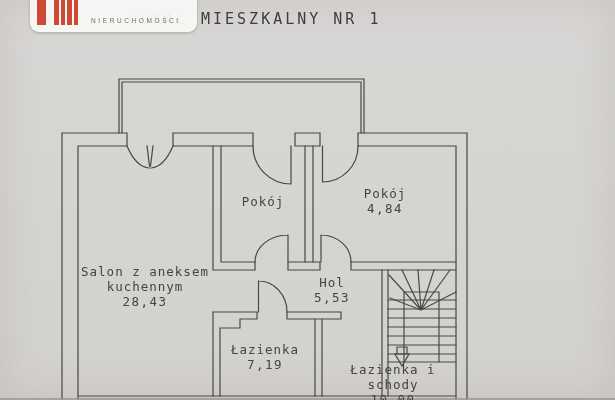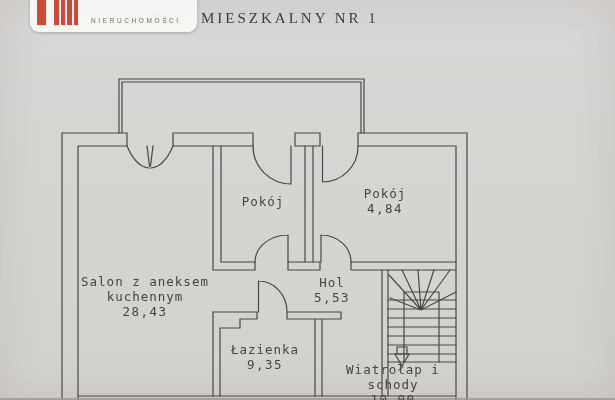--- a/index.html
+++ b/index.html
@@ -11,21 +11,21 @@
   }
   .scan::after{content:"";position:absolute;left:0;right:0;bottom:0;height:2px;
     background:#9b9995;opacity:.8;pointer-events:none;}
   
   .title-ghost{
     position:absolute;left:128px;top:10px;font-size:15px;letter-spacing:3px;
     color:rgba(92,90,87,.38);white-space:nowrap;z-index:1;
   }
   .title{
     position:absolute;left:201px;top:10px;font-size:15px;letter-spacing:3px;
-    color:#3f3d3b;white-space:nowrap;z-index:1;font-family:Liberation Serif, serif;
+    color:#3f3d3b;white-space:nowrap;z-index:1;
   }
   .logo{
     position:absolute;left:30px;top:-14px;width:167px;height:46px;z-index:2;
     background:rgba(251,251,249,.85);border-radius:9px;
     box-shadow:0 1px 3px rgba(80,78,75,.35);
   }
   .logo .bar{position:absolute;top:6px;background:var(--accent-red,#cf4936);}
   .logo .bar.b1{left:7px;width:9px;height:33px;}
   .logo .bar.b2{left:24px;width:4.5px;height:33px;}
   .logo .bar.b3{left:30.5px;width:4.5px;height:33px;}
@@ -121,33 +121,33 @@
 
   <div class="room-label" style="left:203px;top:195px;width:120px;">
     <div>Pokój</div>
   </div>
 
   <div class="room-label" style="left:325px;top:187px;width:120px;">
     <div>Pokój</div>
     <div class="area">4,84</div>
   </div>
 
-  <div class="room-label" style="left:74px;top:275px;width:142px;">
+  <div class="room-label" style="left:74px;top:265px;width:142px;">
     <div>Salon z aneksem kuchennym</div>
     <div class="area">28,43</div>
   </div>
 
   <div class="room-label" style="left:292px;top:276px;width:80px;">
     <div>Hol</div>
     <div class="area">5,53</div>
   </div>
 
   <div class="room-label" style="left:205px;top:343px;width:120px;">
     <div>Łazienka</div>
-    <div class="area">9,35</div>
+    <div class="area">7,19</div>
   </div>
 
   <div class="room-label" style="left:322px;top:363px;width:142px;">
-    <div>Wiatrołap i schody</div>
+    <div>Łazienka i schody</div>
     <div class="area">10,00</div>
   </div>
 
 </div>
 
 </body></html>

